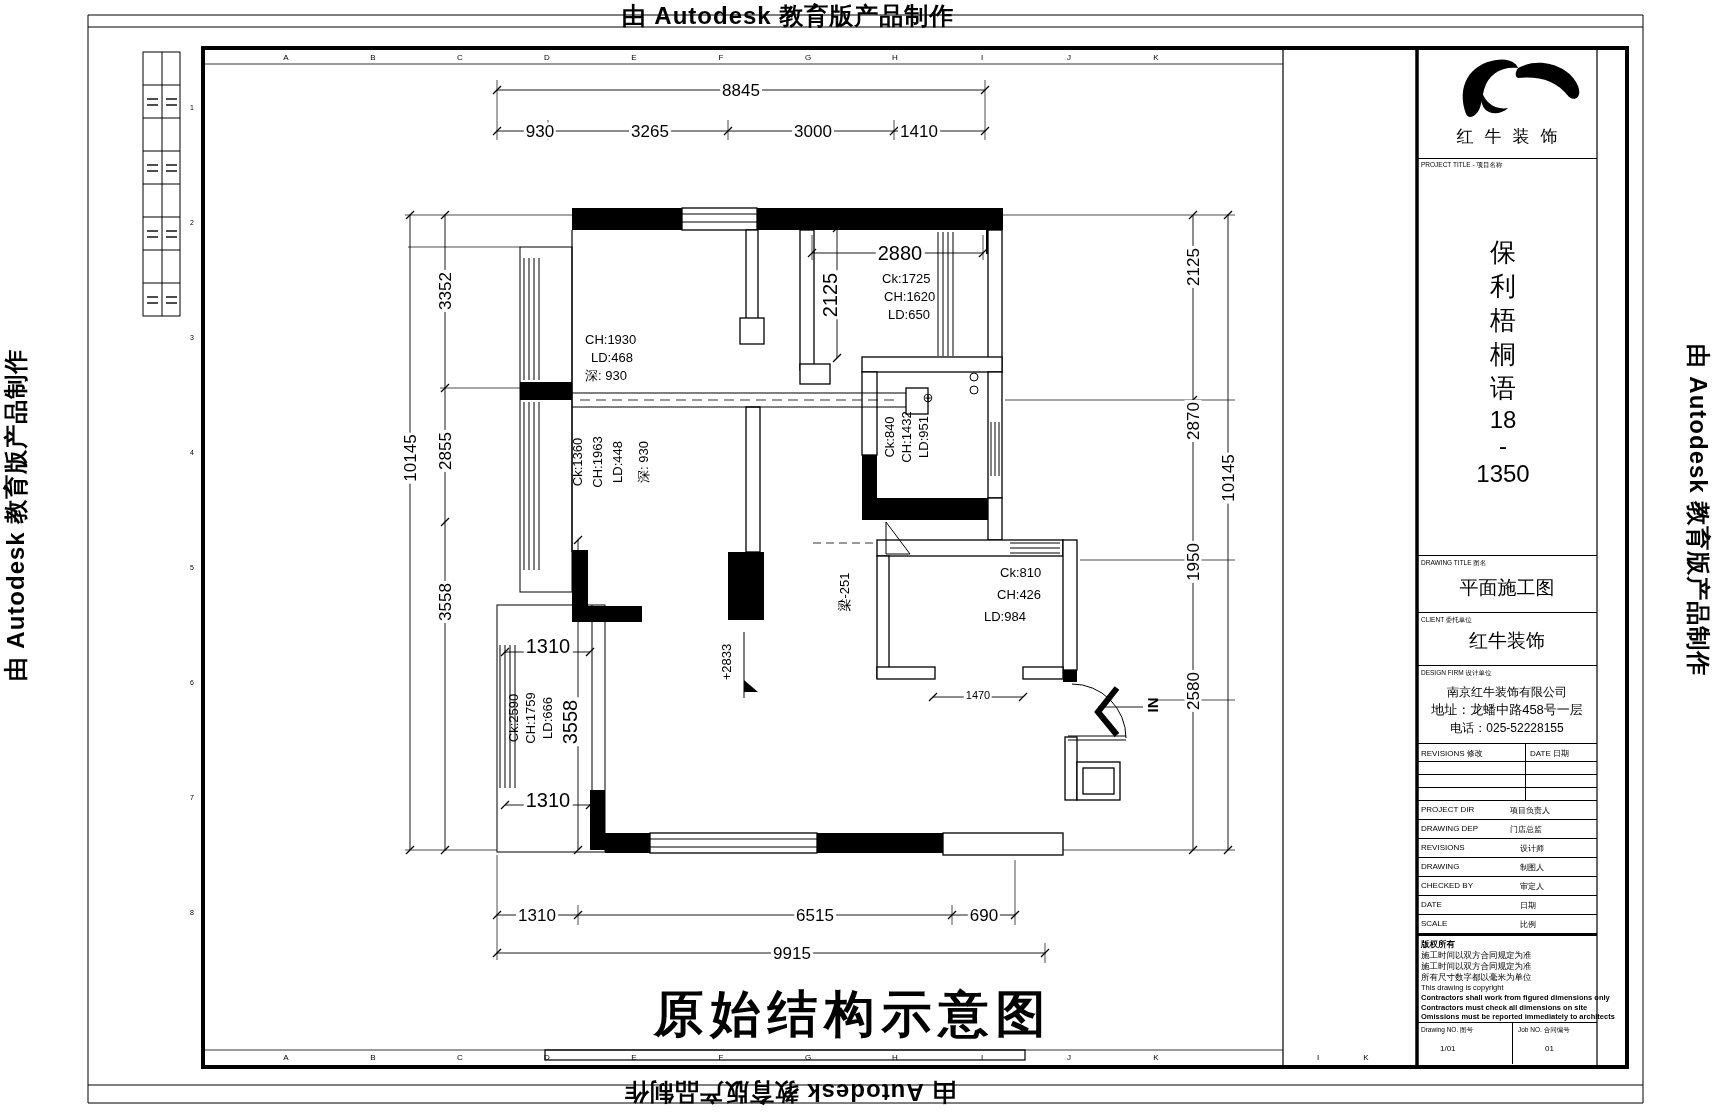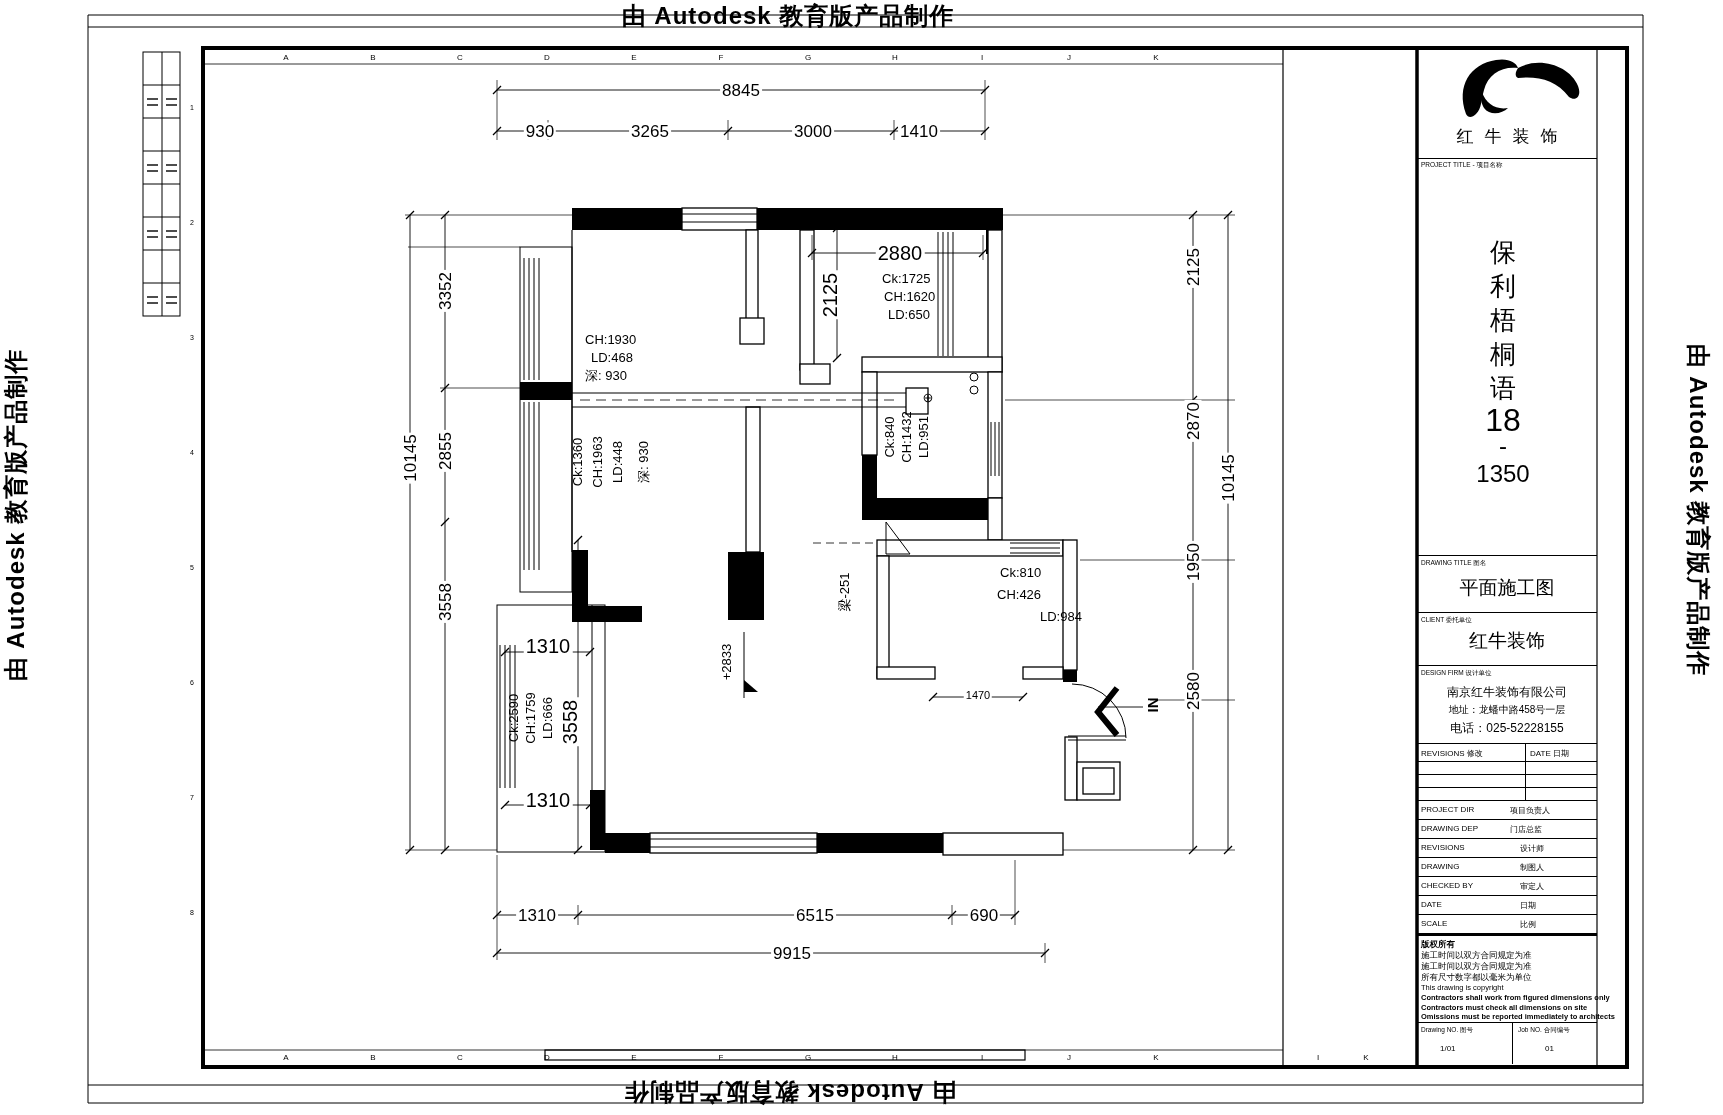--- a/index.html
+++ b/index.html
@@ -365,31 +365,32 @@
   <div class="t lab" style="left:884px;top:290px">CH:1620</div>
   <div class="t lab" style="left:888px;top:308px">LD:650</div>
 
   <div class="t rot lab" style="left:890px;top:437px">Ck:840</div>
   <div class="t rot lab" style="left:907px;top:437px">CH:1432</div>
   <div class="t rot lab" style="left:924px;top:437px">LD:951</div>
   <div class="t ctr lab" style="left:928px;top:398px">⊕</div>
 
   <div class="t lab" style="left:1000px;top:566px">Ck:810</div>
   <div class="t lab" style="left:997px;top:588px">CH:426</div>
-  <div class="t lab" style="left:1040px;top:610px">LD:984</div>
+  <div class="t lab" style="left:984px;top:610px">LD:984</div>
 
   <div class="t rot lab" style="left:514px;top:718px">Ck:2590</div>
   <div class="t rot lab" style="left:531px;top:718px">CH:1759</div>
   <div class="t rot lab" style="left:548px;top:718px">LD:666</div>
 
   <div class="t rot lab" style="left:845px;top:592px">梁-251</div>
   <div class="t rot lab" style="left:727px;top:662px">+2833</div>
   <div class="t rot" style="left:1152px;top:705px;font-size:15px;font-weight:bold">IN</div>
 </div>
 
+<div class="t ctr" style="left:853px;top:1014px;font-size:50px;font-weight:bold;letter-spacing:7px">原始结构示意图</div>
 
 <div>
 
   <div class="tbline" style="left:1417px;top:158px;width:180px;height:1px"></div>
   <div class="tbline" style="left:1417px;top:555px;width:180px;height:1px"></div>
   <div class="tbline" style="left:1417px;top:612px;width:180px;height:1px"></div>
   <div class="tbline" style="left:1417px;top:665px;width:180px;height:1px"></div>
   <div class="tbline" style="left:1417px;top:743px;width:180px;height:1px"></div>
   <div class="tbline" style="left:1417px;top:761px;width:180px;height:1px"></div>
   <div class="tbline" style="left:1417px;top:774px;width:180px;height:1px"></div>
@@ -407,33 +408,33 @@
   <div class="tbline" style="left:1512px;top:1022px;width:1px;height:42px"></div>
 
   <div class="t ctr" style="left:1507px;top:136px;font-size:17px;letter-spacing:11px;padding-left:11px">红牛装饰</div>
   <div class="t tbsmall" style="left:1421px;top:161px">PROJECT TITLE - 项目名称</div>
 
   <div class="t ctr" style="left:1503px;top:252px;font-size:26px">保</div>
   <div class="t ctr" style="left:1503px;top:286px;font-size:26px">利</div>
   <div class="t ctr" style="left:1503px;top:320px;font-size:26px">梧</div>
   <div class="t ctr" style="left:1503px;top:354px;font-size:26px">桐</div>
   <div class="t ctr" style="left:1503px;top:388px;font-size:26px">语</div>
-  <div class="t ctr" style="left:1503px;top:420px;font-size:32px">18</div>
+  <div class="t ctr" style="left:1503px;top:420px;font-size:24px">18</div>
   <div class="t ctr" style="left:1503px;top:446px;font-size:24px">-</div>
   <div class="t ctr" style="left:1503px;top:474px;font-size:24px">1350</div>
 
   <div class="t tbsmall" style="left:1421px;top:559px">DRAWING TITLE 图名</div>
   <div class="t ctr" style="left:1507px;top:588px;font-size:19px">平面施工图</div>
 
   <div class="t tbsmall" style="left:1421px;top:616px">CLIENT 委托单位</div>
   <div class="t ctr" style="left:1507px;top:641px;font-size:19px">红牛装饰</div>
 
   <div class="t tbsmall" style="left:1421px;top:669px">DESIGN FIRM 设计单位</div>
   <div class="t ctr" style="left:1507px;top:692px;font-size:12px">南京红牛装饰有限公司</div>
-  <div class="t ctr" style="left:1507px;top:710px;font-size:10px">地址：龙蟠中路458号一层</div>
+  <div class="t ctr" style="left:1507px;top:710px;font-size:13px">地址：龙蟠中路458号一层</div>
   <div class="t ctr" style="left:1507px;top:728px;font-size:12px">电话：025-52228155</div>
 
   <div class="t tbfield" style="left:1421px;top:748px">REVISIONS 修改</div>
   <div class="t tbfield" style="left:1530px;top:748px">DATE 日期</div>
 
   <div class="t tbfield" style="left:1421px;top:805px">PROJECT DIR</div>
   <div class="t tbfield" style="left:1510px;top:805px">项目负责人</div>
   <div class="t tbfield" style="left:1421px;top:824px">DRAWING DEP</div>
   <div class="t tbfield" style="left:1510px;top:824px">门店总监</div>
   <div class="t tbfield" style="left:1421px;top:843px">REVISIONS</div>

